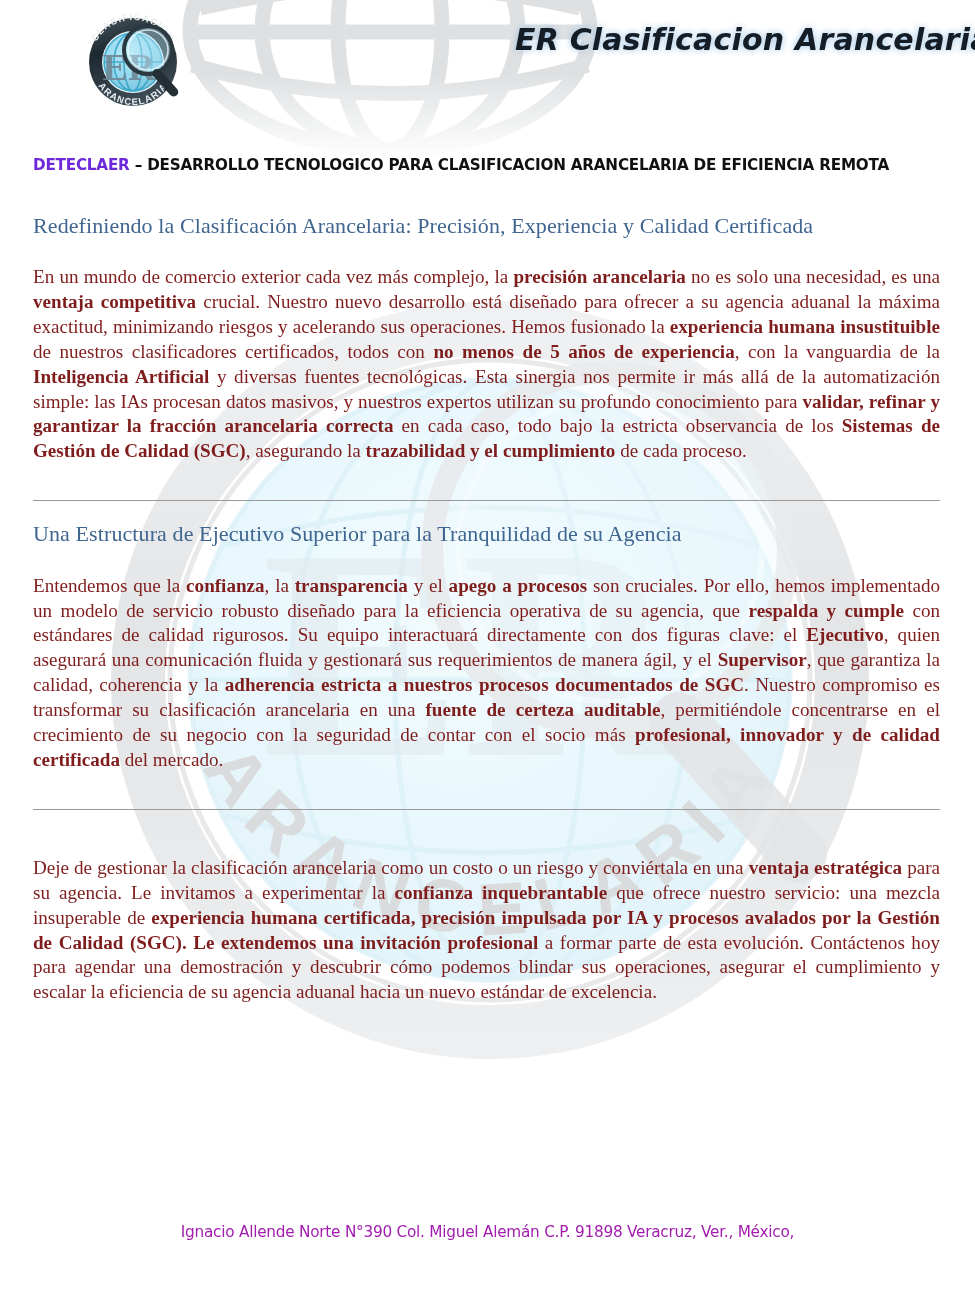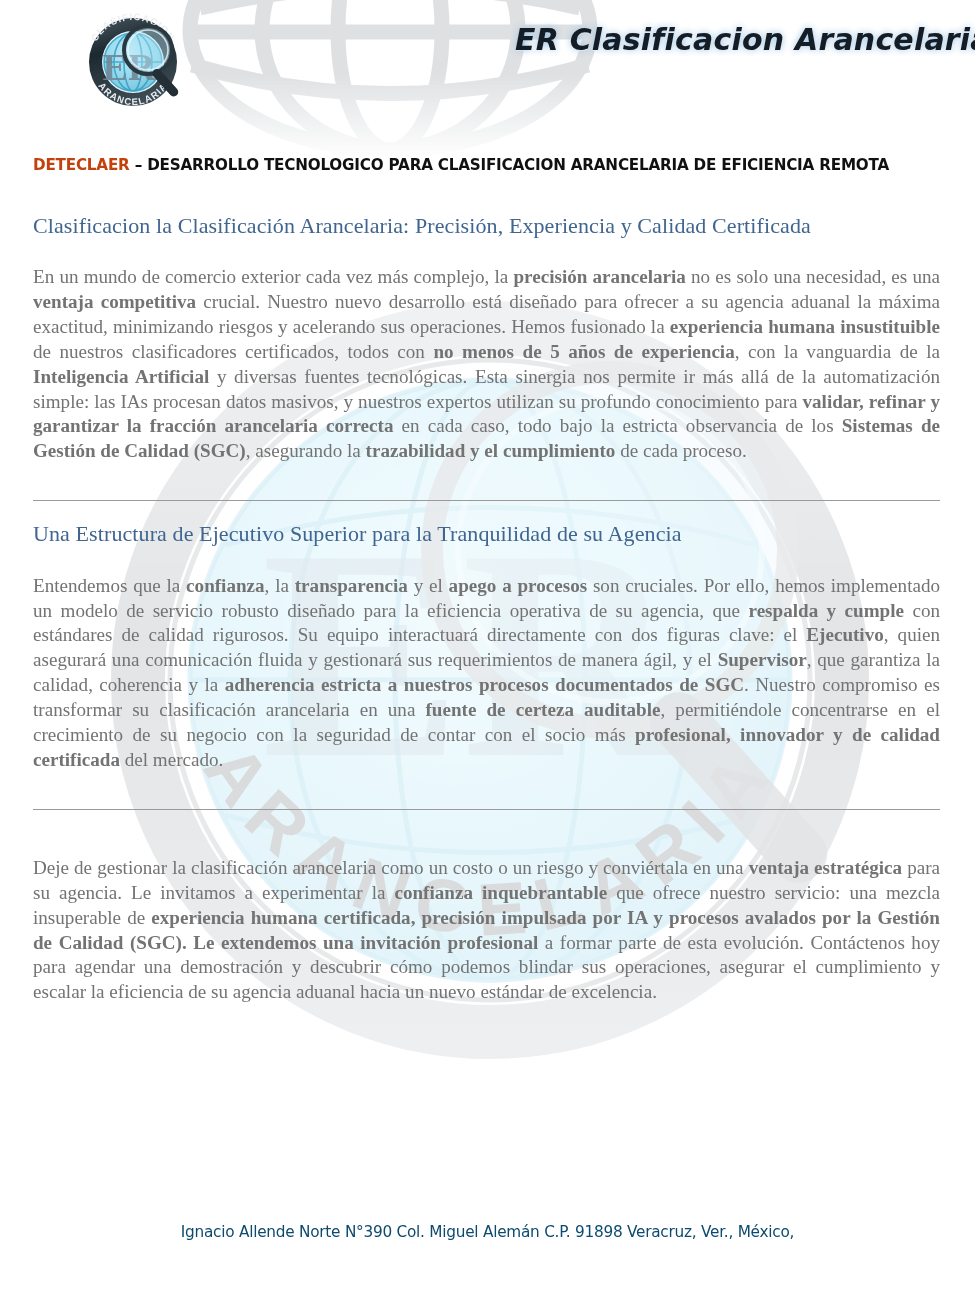--- a/index.html
+++ b/index.html
@@ -91,21 +91,21 @@
   .doc-title {
     font-family: "DejaVu Sans", "Liberation Sans", sans-serif;
     font-weight: bold;
     font-size: 15.2px;
     line-height: 1.42;
     color: #111111;
     margin: 0 0 0 0;
     letter-spacing: -0.2px;
   }
   .doc-title .brand {
-    color: #c2410c;
+    color: #6d28d9;
   }
 
   .section-heading {
     font-family: "Liberation Serif", "DejaVu Serif", serif;
     font-weight: normal;
     font-size: 22px;
     line-height: 1.2;
     color: #3e6punk;
     color: #3f6590;
     margin: 0;
@@ -118,42 +118,42 @@
     margin: 0;
     width: 907px;
     height: 0;
   }
 
   p.para {
     font-family: "Liberation Serif", "DejaVu Serif", serif;
     font-size: 19.1px;
     line-height: 1.305;
     text-align: justify;
-    color: #737373;
+    color: #7f1d1d;
     margin: 0;
     -webkit-hyphens: none;
     hyphens: none;
   }
   p.para b { font-weight: bold; }
   .gap-b  { height: 36px; }
   .gap-c  { height: 26px; }
   .gap-d  { height: 20px; }
 
   
   .page-footer {
     position: absolute;
     left: 0;
     top: 1222px;
     width: 975px;
     z-index: 4;
     text-align: center;
     font-family: "DejaVu Sans", "Liberation Sans", sans-serif;
     font-size: 15.3px;
     line-height: 1.42;
-    color: #0c4a6e;
+    color: #a21caf;
     letter-spacing: -0.25px;
   }
   .page-footer div { white-space: nowrap; }
 </style>
 </head>
 <body>
 
 <div class="watermark-layer">
   <svg class="wm-svg" viewBox="0 0 880 940">
     <defs>
@@ -264,21 +264,21 @@
 </div>
 
 <div class="content">
   <div class="doc-body">
 
     <h1 class="doc-title">
       <span class="brand">DETECLAER</span><span> – DESARROLLO TECNOLOGICO PARA CLASIFICACION ARANCELARIA DE EFICIENCIA REMOTA</span>
     </h1>
 
     <div class="gap-b"></div>
-    <h2 class="section-heading">Clasificacion la Clasificación Arancelaria: Precisión, Experiencia y Calidad Certificada</h2>
+    <h2 class="section-heading">Redefiniendo la Clasificación Arancelaria: Precisión, Experiencia y Calidad Certificada</h2>
     <div class="gap-c"></div>
     <p class="para"><span>En un mundo de comercio exterior cada vez más complejo, la </span><b>precisión arancelaria</b><span> no es solo una necesidad, es una </span><b>ventaja competitiva</b><span> crucial. Nuestro nuevo desarrollo está diseñado para ofrecer a su agencia aduanal la máxima exactitud, minimizando riesgos y acelerando sus operaciones. Hemos fusionado la </span><b>experiencia humana insustituible</b><span> de nuestros clasificadores certificados, todos con </span><b>no menos de 5 años de experiencia</b><span>, con la vanguardia de la </span><b>Inteligencia Artificial</b><span> y diversas fuentes tecnológicas. Esta sinergia nos permite ir más allá de la automatización simple: las IAs procesan datos masivos, y nuestros expertos utilizan su profundo conocimiento para </span><b>validar, refinar y garantizar la fracción arancelaria correcta</b><span> en cada caso, todo bajo la estricta observancia de los </span><b>Sistemas de Gestión de Calidad (SGC)</b><span>, asegurando la </span><b>trazabilidad y el cumplimiento</b><span> de cada proceso.</span></p>
 
     <div class="gap-b"></div>
     <hr class="rule">
     <div class="gap-d"></div>
     <h2 class="section-heading">Una Estructura de Ejecutivo Superior para la Tranquilidad de su Agencia</h2>
     <div class="gap-c"></div>
     <p class="para"><span>Entendemos que la </span><b>confianza</b><span>, la </span><b>transparencia</b><span> y el </span><b>apego a procesos</b><span> son cruciales. Por ello, hemos implementado un modelo de servicio robusto diseñado para la eficiencia operativa de su agencia, que </span><b>respalda y cumple</b><span> con estándares de calidad rigurosos. Su equipo interactuará directamente con dos figuras clave: el </span><b>Ejecutivo</b><span>, quien asegurará una comunicación fluida y gestionará sus requerimientos de manera ágil, y el </span><b>Supervisor</b><span>, que garantiza la calidad, coherencia y la </span><b>adherencia estricta a nuestros procesos documentados de SGC</b><span>. Nuestro compromiso es transformar su clasificación arancelaria en una </span><b>fuente de certeza auditable</b><span>, permitiéndole concentrarse en el crecimiento de su negocio con la seguridad de contar con el socio más </span><b>profesional, innovador y de calidad certificada</b><span> del mercado.</span></p>
 

